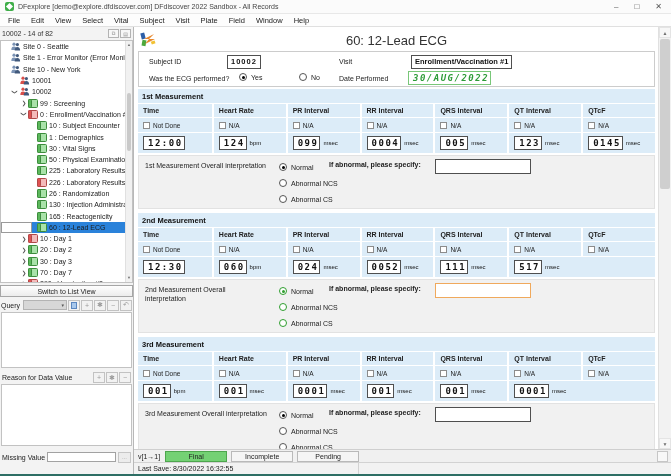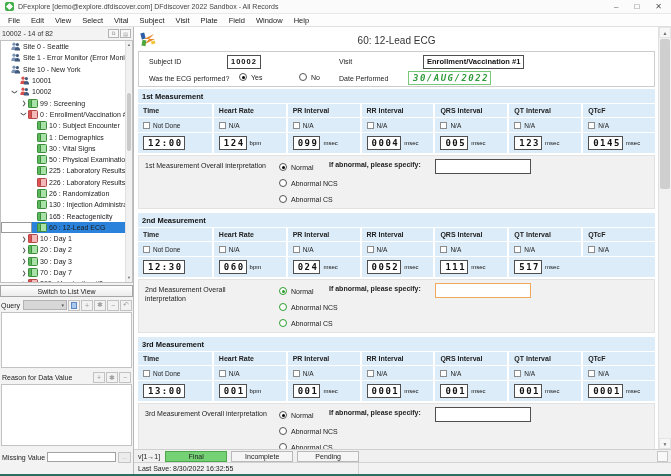--- a/index.html
+++ b/index.html
@@ -50,21 +50,21 @@
   .missing-row{height:14px;display:flex;align-items:center;gap:2px;font-size:7px;padding:0 2px;margin-top:4px;flex:none;}
   .missing-input{flex:1;height:10px;border:1px solid #a2a2a2;background:#fff;min-width:0;font-size:7px;padding:0 2px;font-family:"Liberation Sans",sans-serif;}
   .dots-btn{width:13px;height:11px;border:1px solid #c6c6c6;background:#ececec;color:#999;font-size:6px;display:flex;align-items:center;justify-content:center;flex:none;}
   
   .main{flex:1;display:flex;flex-direction:column;background:#fff;min-width:0;position:relative;}
   .form-area{flex:1;overflow:hidden;padding:2px 16px 0 4px;position:relative;min-height:0;}
   .form-vsb{position:absolute;top:0;right:0;width:13px;background:#f2f2f2;border-left:1px solid #e0e0e0;bottom:25px;}
   .form-vsb .arr{height:11px;text-align:center;font-size:5px;color:#707070;line-height:11px;border:1px solid #e4e4e4;background:#f7f7f7;}
   .form-vsb .arr.dn{position:absolute;bottom:0;left:0;right:0;}
   .form-vsb .thumb{position:absolute;left:1px;right:1px;top:12px;height:150px;background:#cfcfcf;border-radius:2px;}
-  .form-title-row{height:22px;position:relative;display:flex;align-items:center;justify-content:center;font-size:10px;color:#333;}
+  .form-title-row{height:22px;position:relative;display:flex;align-items:center;justify-content:center;font-size:13px;color:#333;}
   .logo{position:absolute;left:2px;top:2px;}
   
   .subject-block{height:36px;border:1px solid #cccccc;position:relative;margin-bottom:2px;font-size:7px;}
   .abs{position:absolute;white-space:nowrap;}
   .vbox{display:inline-block;border:1.5px solid #4f4f4f;background:#fff;font-family:"DejaVu Sans Mono",monospace;font-size:9px;font-weight:bold;letter-spacing:1.5px;padding:2px 1px 1px 4px;line-height:1;color:#111;}
   .vbox.plain{font-family:"Liberation Sans",sans-serif;letter-spacing:0;font-size:7.5px;font-weight:bold;padding:2px 3px;}
   .vbox.green{border-color:#79c779;color:#2e9b38;}
   .radio{width:8px;height:8px;border-radius:50%;border:1px solid #555;background:#fff;display:inline-block;position:relative;flex:none;}
   .radio.sel::after{content:"";position:absolute;inset:1.5px;background:#000;border-radius:50%;}
   .radio.green{border-color:#2f9e2f;}
@@ -416,21 +416,21 @@
               <rect x="11" y="10" width="4" height="3" fill="#f2c233" transform="rotate(-20 13 11)"></rect>
             </svg>
           </span>
           <span>60: 12-Lead ECG</span>
         </div>
 
         <div class="subject-block">
           <span class="abs" style="left:10px;top:6px;">Subject ID</span>
           <span class="abs vbox plain" style="left:88px;top:3px;letter-spacing:1px;">10002</span>
           <span class="abs" style="left:200px;top:6px;">Visit</span>
-          <span class="abs vbox plain" style="left:284px;top:3px;">Enrollment/Vaccination #1</span>
+          <span class="abs vbox plain" style="left:272px;top:3px;">Enrollment/Vaccination #1</span>
           <span class="abs" style="left:10px;top:23px;">Was the ECG performed?</span>
           <span class="abs" style="left:100px;top:21px;display:flex;align-items:center;">
             <span class="radio sel"></span>
             <span class="radio-lab">Yes</span>
           </span>
           <span class="abs" style="left:160px;top:21px;display:flex;align-items:center;">
             <span class="radio"></span>
             <span class="radio-lab">No</span>
           </span>
           <span class="abs" style="left:200px;top:23px;">Date Performed</span>
@@ -650,23 +650,20 @@
                   <span class="chk"></span>
                   <span class="chklabel">N/A</span>
                 </div>
                 <div class="mcell ck">
                   <span class="chk"></span>
                   <span class="chklabel">N/A</span>
                 </div>
               </div>
               <div class="mgrid">
                 <div class="mcell vl">
-                  <span class="vbox">13:00</span>
-                </div>
-                <div class="mcell vl">
                   <span class="vbox">001</span>
                   <span class="unit">bpm</span>
                 </div>
                 <div class="mcell vl">
                   <span class="vbox">001</span>
                   <span class="unit">msec</span>
                 </div>
                 <div class="mcell vl">
                   <span class="vbox">0001</span>
                   <span class="unit">msec</span>

